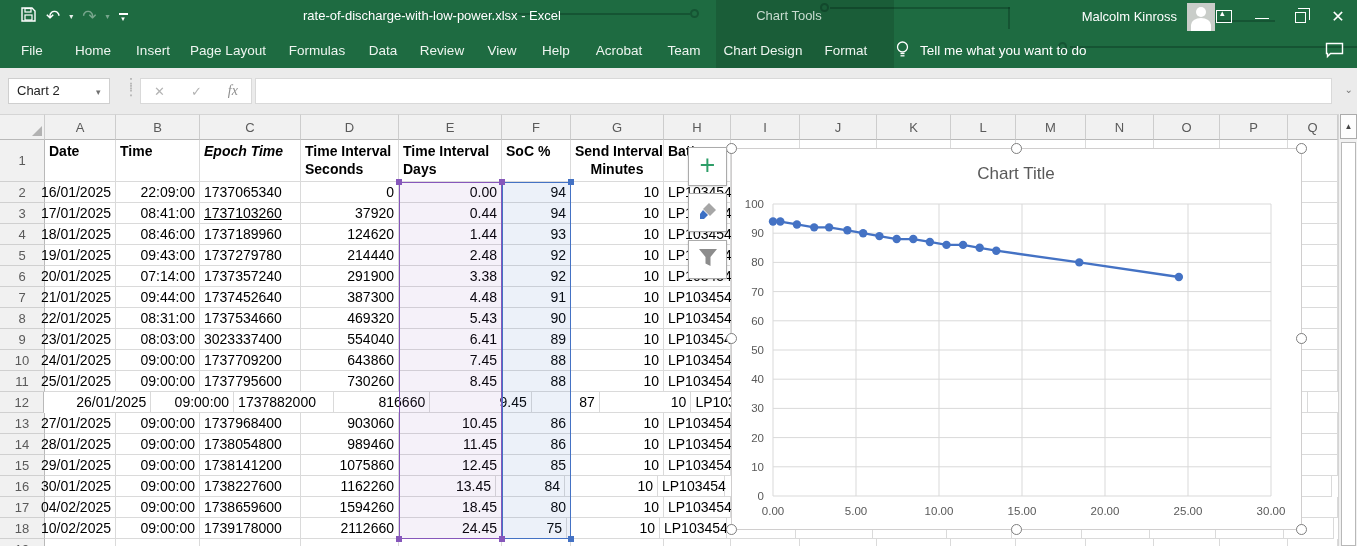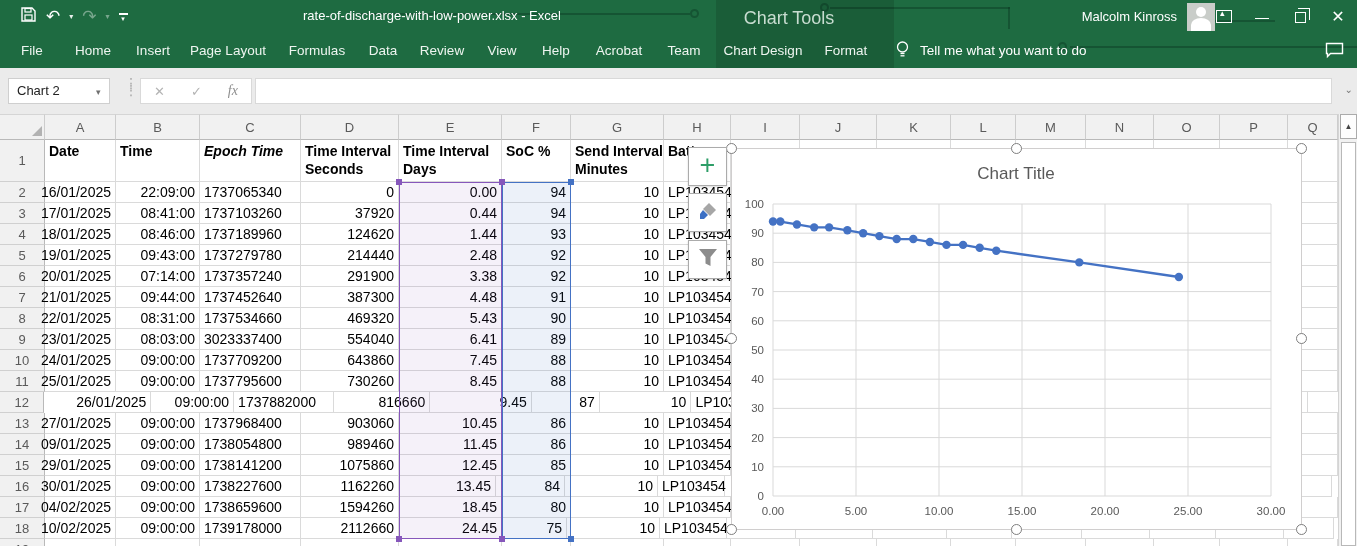--- a/index.html
+++ b/index.html
@@ -11,21 +11,21 @@
   
   .app-header { position:absolute; left:0; top:0; width:1357px; height:68px; background:#1e6b41; z-index:20; }
   .circuit { position:absolute; background:rgba(8,48,28,.38); pointer-events:none; }
   .circuit-node { position:absolute; width:9px; height:9px; border:2px solid rgba(8,48,28,.38); border-radius:50%; background:transparent; pointer-events:none; }
   .ctx-panel { position:absolute; left:716px; top:0; width:178px; height:68px; background:rgba(0,0,0,.13); }
   .titlebar { position:absolute; left:0; top:0; width:100%; height:33px; }
   .qat { position:absolute; left:20px; top:6px; display:flex; align-items:center; gap:9px; color:#fff; }
   .qat .dim { opacity:.4; }
   .qat-caret { font-size:8px; color:#fff; opacity:.9; }
   .win-title { position:absolute; left:303px; top:8px; color:#fff; font-size:13px; white-space:nowrap; }
-  .chart-tools-lbl { position:absolute; left:716px; top:8px; width:146px; text-align:center; color:#c8dcd0; font-size:18px; }
+  .chart-tools-lbl { position:absolute; left:716px; top:8px; width:146px; text-align:center; color:#c8dcd0; font-size:13px; }
   .user-area { position:absolute; right:142px; top:0; height:33px; display:flex; align-items:center; gap:10px; }
   .user-name { color:#fff; font-size:13px; }
   .avatar { width:28px; height:28px; background:#c9cdc9; position:relative; overflow:hidden; }
   .avatar .head { position:absolute; left:9px; top:4px; width:10px; height:10px; border-radius:50%; background:#fff; }
   .avatar .body { position:absolute; left:4px; top:15px; width:20px; height:14px; border-radius:50% 50% 0 0; background:#fff; }
   .win-controls { position:absolute; right:0; top:0; height:33px; display:flex; }
   .win-btn { width:38px; height:33px; display:flex; align-items:center; justify-content:center; color:#fff; font-size:14px; }
   .ribbon-opts-icon { width:16px; height:13px; border:1.5px solid #fff; position:relative; }
   .ribbon-opts-icon::after { content:"▴"; position:absolute; left:3px; top:-3px; font-size:9px; color:#fff; }
   .restore-icon { width:11px; height:11px; border:1.5px solid #fff; position:relative; margin-top:2px; }
@@ -216,21 +216,21 @@
           <div>Time Interval</div>
           <div>Seconds</div>
         </div>
         <div class="cell hdr" style="width: 103px;">
           <div>Time Interval</div>
           <div>Days</div>
         </div>
         <div class="cell hdr" style="width: 69px;">
           <div>SoC %</div>
         </div>
-        <div class="cell hdr" style="width: 93px;">
+        <div class="cell hdr" style="width: 93px; text-align: center;">
           <div>Send Interval</div>
           <div>Minutes</div>
         </div>
         <div class="cell hdr" style="width: 67px;">
           <div>Battery</div>
         </div>
         <div class="cell hdr" style="width: 69px;"></div>
         <div class="cell hdr" style="width: 77px;"></div>
         <div class="cell hdr" style="width: 74px;"></div>
         <div class="cell hdr" style="width: 65px;"></div>
@@ -257,21 +257,21 @@
         <div class="cell al-r" style="width: 70px;"></div>
         <div class="cell al-r" style="width: 68px;"></div>
         <div class="cell al-r" style="width: 66px;"></div>
         <div class="cell al-r" style="width: 68px;"></div>
         <div class="cell al-r" style="width: 50px;"></div>
       </div>
       <div class="grow" style="height: 21px;">
         <div class="row-h" style="width: 45px;">3</div>
         <div class="cell al-r" style="width: 71px;">17/01/2025</div>
         <div class="cell al-r" style="width: 84px;">08:41:00</div>
-        <div class="cell al-l" style="width: 101px;">1737103260</div>
+        <div class="cell al-l" style="width: 101px; text-decoration: underline;">1737103260</div>
         <div class="cell al-r" style="width: 98px;">37920</div>
         <div class="cell al-r" style="width: 103px;">0.44</div>
         <div class="cell al-r" style="width: 69px;">94</div>
         <div class="cell al-r" style="width: 93px;">10</div>
         <div class="cell al-l" style="width: 67px;">LP103454</div>
         <div class="cell al-r" style="width: 69px;"></div>
         <div class="cell al-r" style="width: 77px;"></div>
         <div class="cell al-r" style="width: 74px;"></div>
         <div class="cell al-r" style="width: 65px;"></div>
         <div class="cell al-r" style="width: 70px;"></div>
@@ -475,21 +475,21 @@
         <div class="cell al-r" style="width: 74px;"></div>
         <div class="cell al-r" style="width: 65px;"></div>
         <div class="cell al-r" style="width: 70px;"></div>
         <div class="cell al-r" style="width: 68px;"></div>
         <div class="cell al-r" style="width: 66px;"></div>
         <div class="cell al-r" style="width: 68px;"></div>
         <div class="cell al-r" style="width: 50px;"></div>
       </div>
       <div class="grow" style="height: 21px;">
         <div class="row-h" style="width: 45px;">14</div>
-        <div class="cell al-r" style="width: 71px;">09/01/2025</div>
+        <div class="cell al-r" style="width: 71px;">28/01/2025</div>
         <div class="cell al-r" style="width: 84px;">09:00:00</div>
         <div class="cell al-l" style="width: 101px;">1738054800</div>
         <div class="cell al-r" style="width: 98px;">989460</div>
         <div class="cell al-r" style="width: 103px;">11.45</div>
         <div class="cell al-r" style="width: 69px;">86</div>
         <div class="cell al-r" style="width: 93px;">10</div>
         <div class="cell al-l" style="width: 67px;">LP103454</div>
         <div class="cell al-r" style="width: 69px;"></div>
         <div class="cell al-r" style="width: 77px;"></div>
         <div class="cell al-r" style="width: 74px;"></div>

